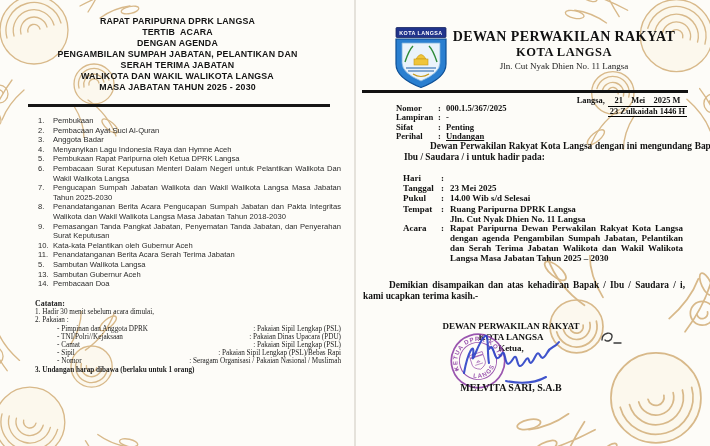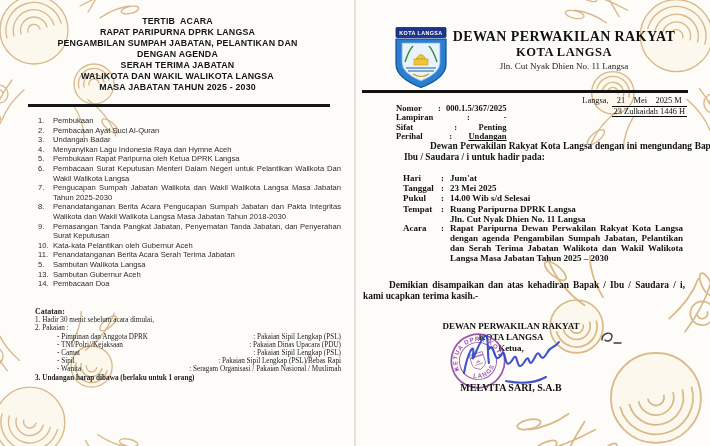--- a/index.html
+++ b/index.html
@@ -17,41 +17,41 @@
   .lp-title{position:absolute;left:10px;top:16px;width:335px;text-align:center;
             font-family:"Liberation Sans",sans-serif;font-weight:bold;font-size:8.8px;
             line-height:11px;letter-spacing:.2px;color:#141414;}
   .lp-title .tl{white-space:pre-wrap;}
   .lp-rule{position:absolute;left:28px;top:104px;width:302px;height:2.5px;background:#161616;}
   .lp-list{position:absolute;left:38px;top:116px;width:303px;
            font-family:"Liberation Sans",sans-serif;font-size:7.6px;line-height:9.6px;color:#2c2c2c;}
   .lp-item{display:flex;}
   .lp-item .num{flex:none;width:15px;}
   .lp-item .txt{flex:1;text-align:justify;}
-  .lp-notes{position:absolute;left:35px;top:308px;width:306px;
+  .lp-notes{position:absolute;left:35px;top:300px;width:306px;
             font-family:"Liberation Serif",serif;font-size:7.2px;line-height:8.2px;color:#232323;}
   .lp-notes .nh{font-weight:bold;font-size:7.9px;}
   .dress-row{display:flex;margin-left:22px;}
   .dress-row .dlabel{flex:none;width:94px;}
   .dress-row .dvalue{flex:1;text-align:right;}
   .note-bold{font-weight:bold;}
   
   .page-right{position:absolute;left:346px;top:0;width:355px;height:446px;}
   .rp-logo{position:absolute;left:45px;top:26px;width:60px;height:63px;}
   .rp-head{position:absolute;left:98px;top:29px;width:240px;text-align:center;color:#111;}
   .rp-head .h1{font-weight:bold;font-size:14px;letter-spacing:.4px;line-height:16px;}
   .rp-head .h2{font-weight:bold;font-size:12.5px;letter-spacing:.5px;line-height:15px;}
   .rp-head .addr{font-size:9px;line-height:12px;color:#222;}
   .rp-rule{position:absolute;left:16px;top:90px;width:326px;height:2.6px;background:#121212;}
-  .rp-date{position:absolute;right:14px;top:96px;font-weight:normal;font-size:8.4px;color:#111;}
+  .rp-date{position:absolute;right:14px;top:96px;font-weight:bold;font-size:8.4px;color:#111;}
   .rp-date .city{vertical-align:top;line-height:10px;margin-right:3px;}
   .rp-date .stack{display:inline-block;text-align:center;}
   .rp-date .stack div{white-space:pre;border-bottom:1px solid #000;padding:0 2px;line-height:9.5px;}
   .rp-meta{position:absolute;left:50px;top:104px;font-weight:bold;font-size:8.6px;line-height:9.4px;color:#131313;}
-  .m-row{display:flex;justify-content:space-between;}
+  .m-row{display:flex;}
   .m-row .ml{flex:none;width:42px;}
   .m-row .mc{flex:none;width:8px;}
   .m-row .mv.u{text-decoration:underline;}
   .rp-opening{position:absolute;left:17px;top:141px;width:322px;font-weight:bold;font-size:9.4px;
               line-height:11px;text-align:justify;text-indent:26px;color:#121212;margin-left:41px;}
   .rp-details{position:absolute;left:57px;top:174px;width:280px;font-weight:bold;font-size:9px;
               line-height:9.8px;color:#121212;}
   .d-row{display:flex;}
   .d-row .dl{flex:none;width:38px;}
   .d-row .dc{flex:none;width:9px;}
@@ -111,44 +111,44 @@
   <svg class="flora fl-br" viewBox="0 0 170 170">
       <use href="#flora"></use>
     </svg>
 
   <div class="seam"></div>
 
   <div class="abs" style="left:0;top:0;width:355px;height:446px;">
 
     <div class="lp-title">
 
-    <div class="tl">TERTIB  ACARA</div>
-        <div class="tl">RAPAT PARIPURNA DPRK LANGSA</div>
+    <div class="tl">RAPAT PARIPURNA DPRK LANGSA</div>
+        <div class="tl">TERTIB  ACARA</div>
+        <div class="tl">DENGAN AGENDA</div>
         <div class="tl">PENGAMBILAN SUMPAH JABATAN, PELANTIKAN DAN</div>
-        <div class="tl">DENGAN AGENDA</div>
         <div class="tl">SERAH TERIMA JABATAN</div>
         <div class="tl">WALIKOTA DAN WAKIL WALIKOTA LANGSA</div>
         <div class="tl">MASA JABATAN TAHUN 2025 - 2030</div>
       </div>
 
     <div class="lp-rule"></div>
 
     <div class="lp-list">
 
     <div class="lp-item">
         <span class="num">1.</span>
         <span class="txt">Pembukaan</span>
       </div>
         <div class="lp-item">
         <span class="num">2.</span>
         <span class="txt">Pembacaan Ayat Suci  Al-Quran</span>
       </div>
         <div class="lp-item">
         <span class="num">3.</span>
-        <span class="txt">Undangan Badar</span>
+        <span class="txt">Anggota Badar</span>
       </div>
         <div class="lp-item">
         <span class="num">4.</span>
         <span class="txt">Menyanyikan Lagu Indonesia Raya dan Hymne Aceh</span>
       </div>
         <div class="lp-item">
         <span class="num">5.</span>
         <span class="txt">Pembukaan Rapat Paripurna oleh Ketua DPRK Langsa</span>
       </div>
         <div class="lp-item">
@@ -205,21 +205,21 @@
         </div>
           <div class="dress-row">
           <span class="dlabel">- Camat</span>
           <span class="dvalue">: Pakaian Sipil Lengkap (PSL)</span>
         </div>
           <div class="dress-row">
           <span class="dlabel">- Sipil</span>
           <span class="dvalue">: Pakaian Sipil Lengkap (PSL)/Bebas Rapi</span>
         </div>
           <div class="dress-row">
-          <span class="dlabel">- Wanita</span>
+          <span class="dlabel">- Nomor</span>
           <span class="dvalue">: Seragam Organisasi / Pakaian Nasional / Muslimah</span>
         </div>
         </div>
       <div class="note-bold">3. Undangan harap dibawa (berlaku untuk 1 orang)</div>
     </div>
   </div>
 
   <div class="page-right">
 
     <svg class="rp-logo" viewBox="0 0 60 63">
@@ -268,21 +268,20 @@
         <span class="mv u">Undangan</span>
       </div>
     </div>
 
     <div class="rp-opening">Dewan Perwakilan Rakyat Kota Langsa dengan ini mengundang Bapak / Ibu / Saudara / i untuk hadir pada:</div>
 
     <div class="rp-details">
       <div class="d-row">
         <span class="dl">Hari</span>
         <span class="dc">:</span>
-        <span class="dv">Jum'at</span>
       </div>
       <div class="d-row">
         <span class="dl">Tanggal</span>
         <span class="dc">:</span>
         <span class="dv">23 Mei 2025</span>
       </div>
       <div class="d-row">
         <span class="dl">Pukul</span>
         <span class="dc">:</span>
         <span class="dv">14.00 Wib s/d Selesai</span>

